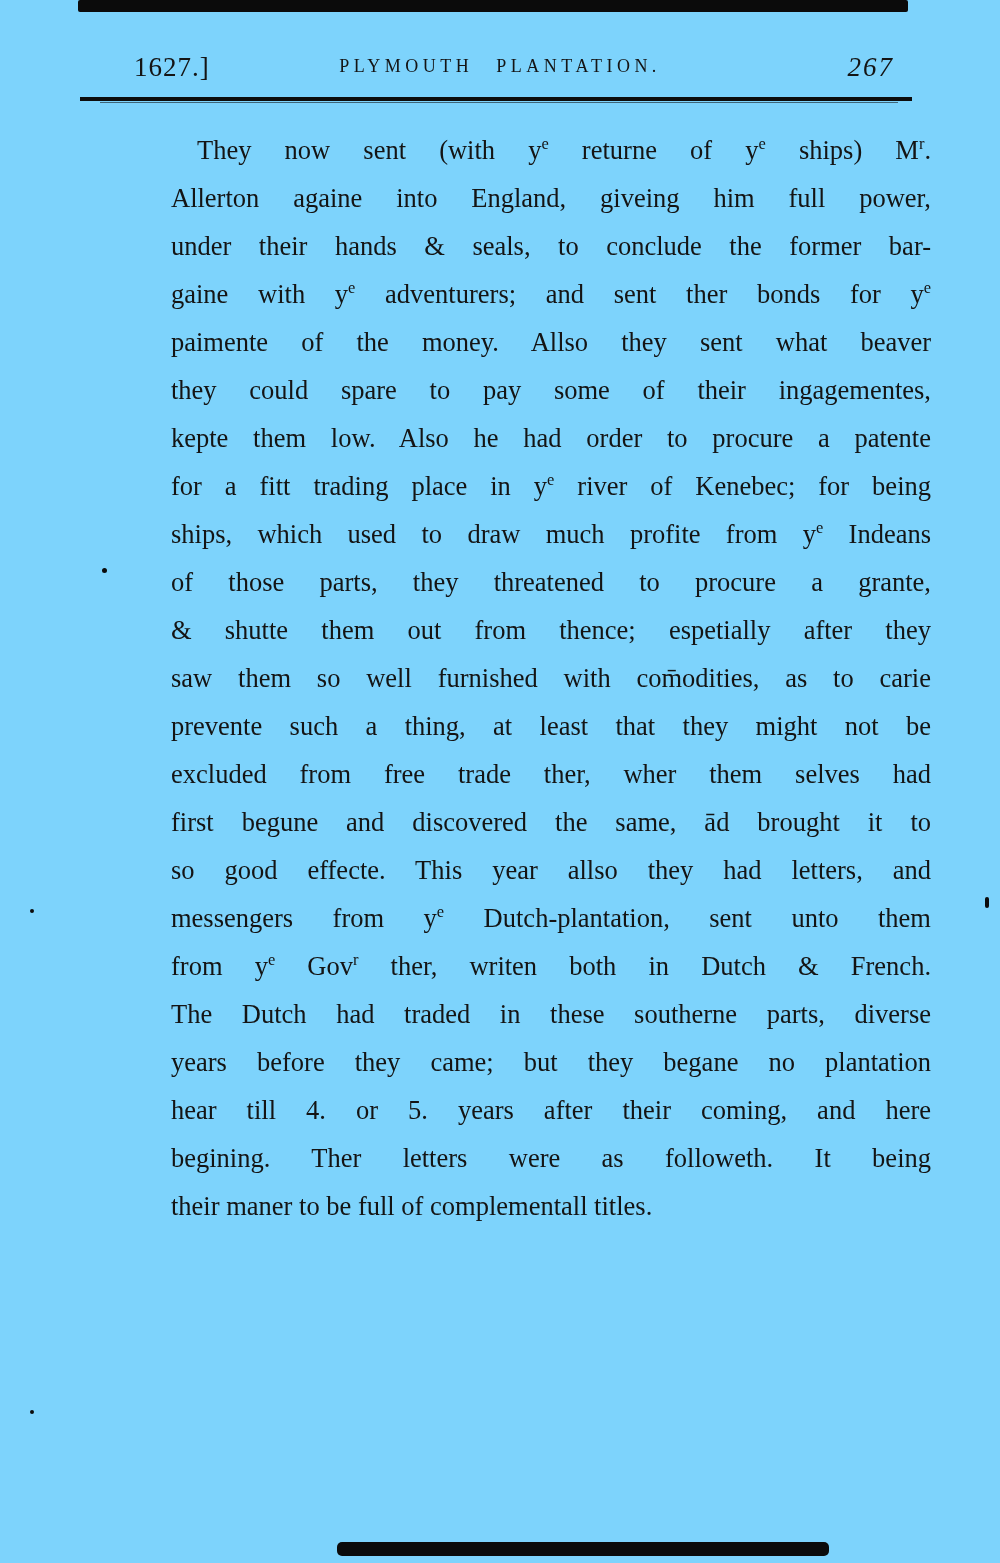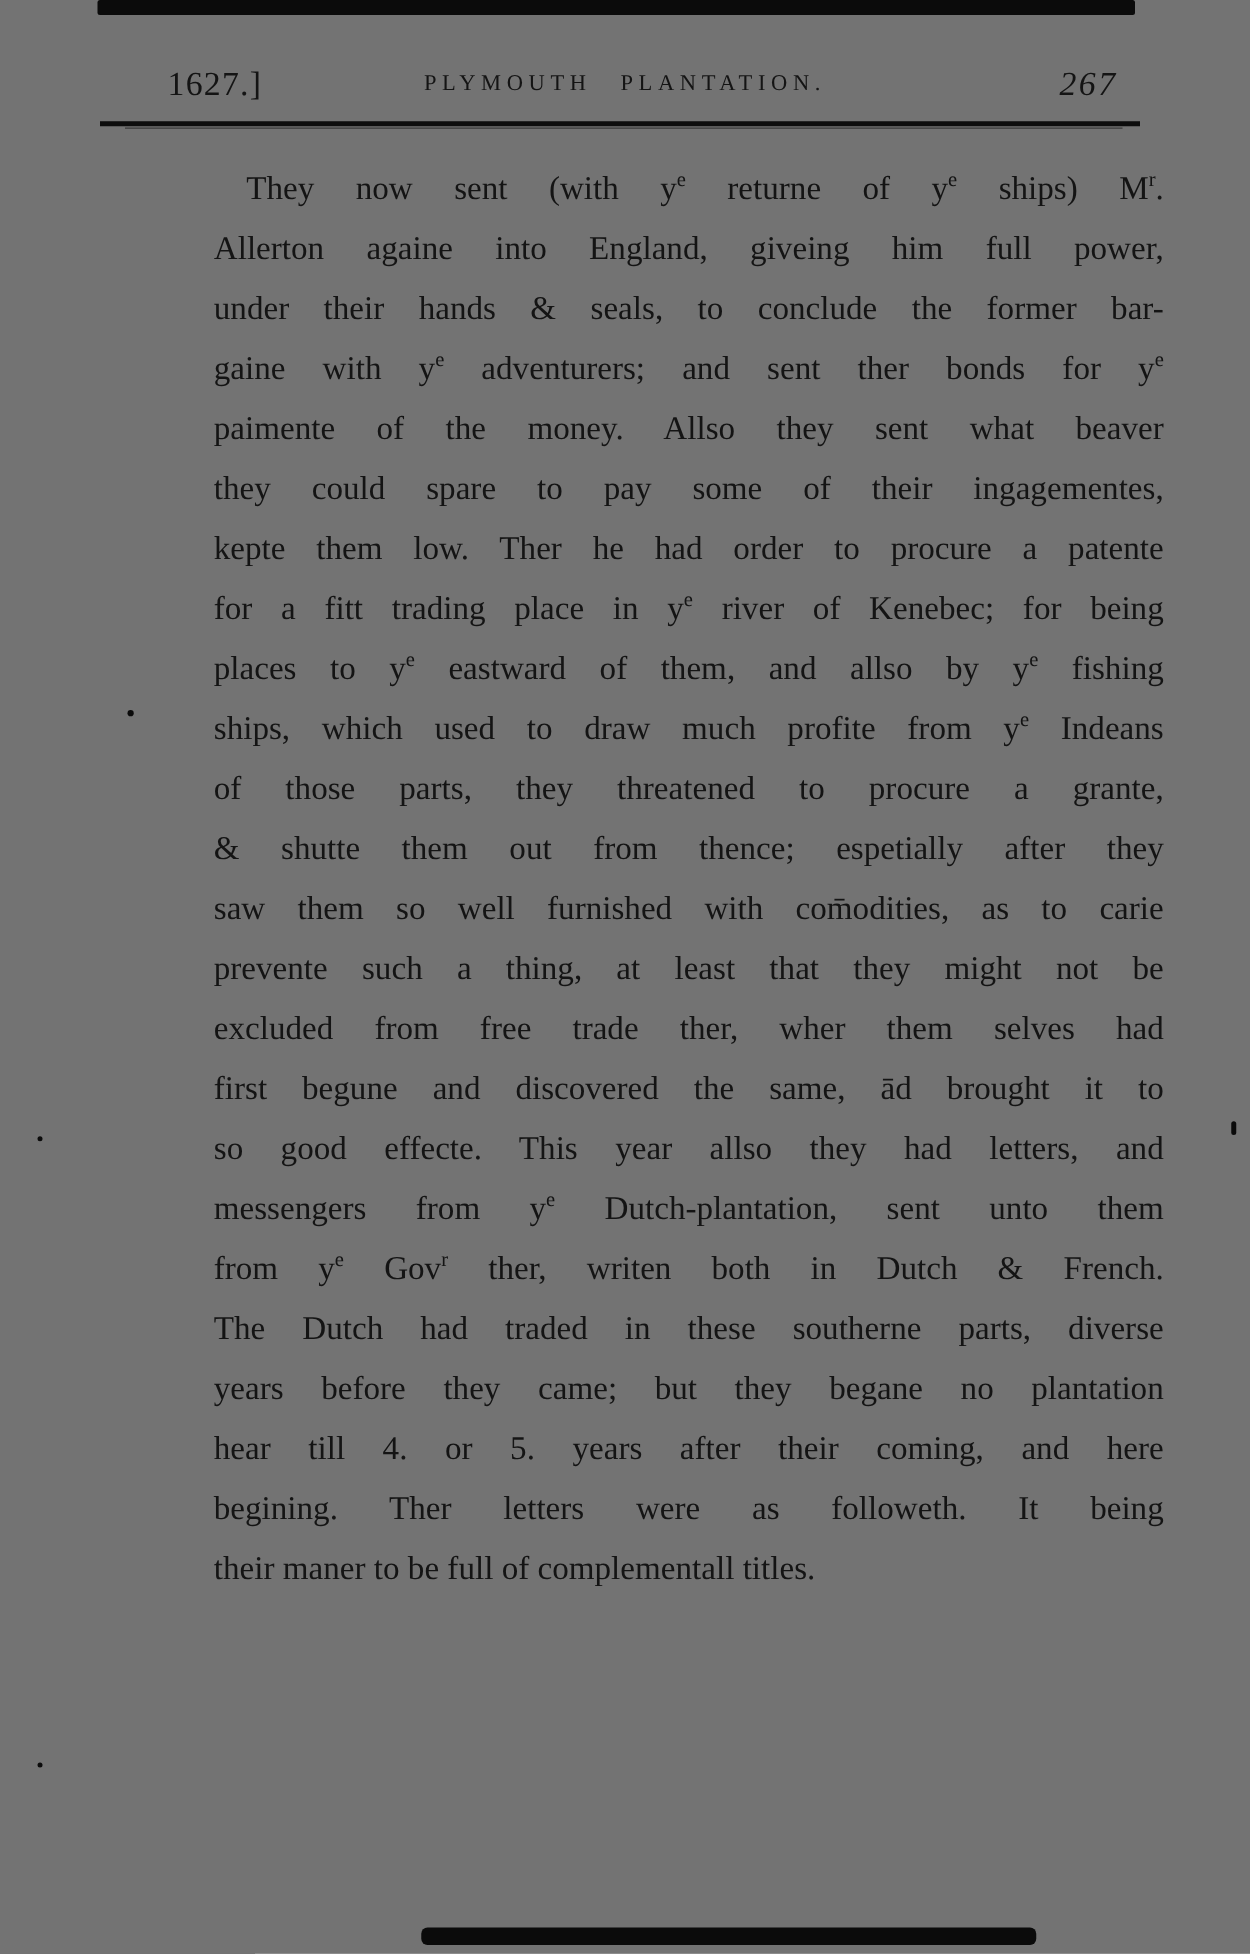--- a/index.html
+++ b/index.html
@@ -1,20 +1,20 @@
 <!DOCTYPE html>
 <html><head>
 <meta charset="utf-8">
 <style>
   html, body { margin: 0; padding: 0; }
   .page {
     position: relative;
     width: 1000px;
     height: 1563px;
-    background: #737373;
+    background: #7dd3fc;
     font-family: "Liberation Serif", "DejaVu Serif", serif;
     color: #141414;
     overflow: hidden;
   }
   
   .artifact { position: absolute; background: #0b0b0b; }
   .artifact.bar-top    { left: 78px;  top: 0;       width: 830px; height: 12px; border-radius: 2px; }
   .artifact.bar-bottom { left: 337px; top: 1542px;  width: 492px; height: 14px; border-radius: 5px; }
   .artifact.dot        { border-radius: 50%; }
   .artifact.dot-a { left: 102px; top: 568px;  width: 5px; height: 5px; }
@@ -82,23 +82,22 @@
   </div>
   <div class="head-rule"></div>
 
   <div class="bodytext">
       <div class="line first">They now sent (with y<sup>e</sup> returne of y<sup>e</sup> ships) M<sup>r</sup>.</div>
       <div class="line">Allerton againe into England, giveing him full power,</div>
       <div class="line">under their hands &amp; seals, to conclude the former bar-</div>
       <div class="line">gaine with y<sup>e</sup> adventurers; and sent ther bonds for y<sup>e</sup></div>
       <div class="line">paimente of the money.  Allso they sent what beaver</div>
       <div class="line">they could spare to pay some of their ingagementes,</div>
-      <div class="line">kepte them low.  Ther he had order to procure a patente</div>
+      <div class="line">kepte them low.  Also he had order to procure a patente</div>
       <div class="line">for a fitt trading place in y<sup>e</sup> river of Kenebec; for being</div>
-      <div class="line">places to y<sup>e</sup> eastward of them, and allso by y<sup>e</sup> fishing</div>
       <div class="line">ships, which used to draw much profite from y<sup>e</sup> Indeans</div>
       <div class="line">of those parts, they threatened to procure a grante,</div>
       <div class="line">&amp; shutte them out from thence; espetially after they</div>
       <div class="line">saw them so well furnished with com̄odities, as to carie</div>
       <div class="line">prevente such a thing, at least that they might not be</div>
       <div class="line">excluded from free trade ther, wher them selves had</div>
       <div class="line">first begune and discovered the same, ād brought it to</div>
       <div class="line">so good effecte.  This year allso they had letters, and</div>
       <div class="line">messengers from y<sup>e</sup> Dutch-plantation, sent unto them</div>
       <div class="line">from y<sup>e</sup> Gov<sup>r</sup> ther, writen both in Dutch &amp; French.</div>

